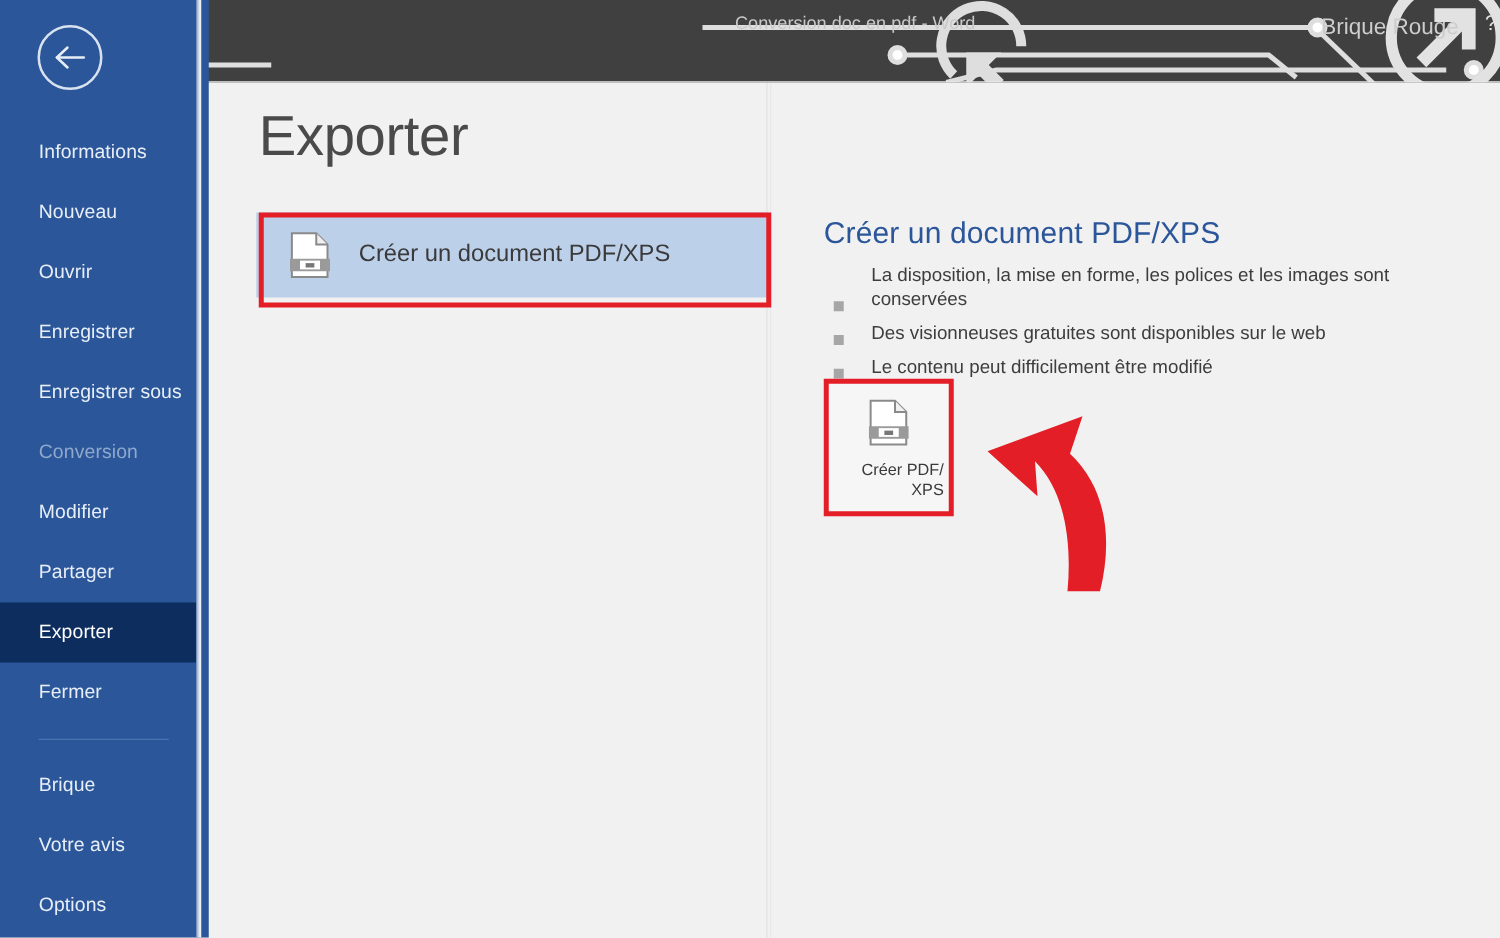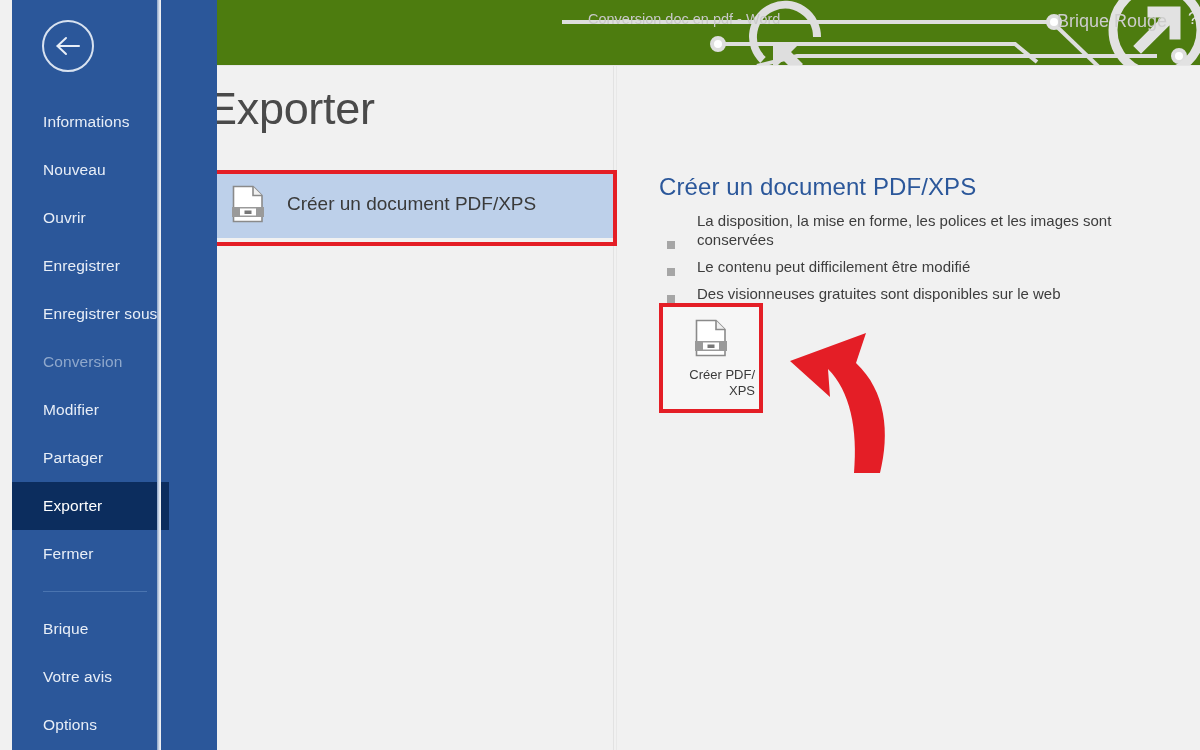--- a/index.html
+++ b/index.html
@@ -18,26 +18,25 @@
   #app {
     position: relative;
     width: 1200px;
     height: 750px;
     background: #f1f1f1;
   }
 
   
   .sidebar {
     position: absolute;
-    left: 12px; top: 0;
+    left: 0; top: 0;
     width: 167px;
     height: 750px;
     background: #2b579a;
     z-index: 5;
-    padding-left: 38px;
   }
   .sidebar-edge {
     position: absolute;
     left: 157px; top: 0;
     width: 4px; height: 750px;
     background: linear-gradient(to right, #8ba3c7, #e9eef5 70%, #f1f1f1);
     z-index: 5;
   }
 
   .back-button {
@@ -80,21 +79,21 @@
     height: 1px;
     margin: 13px 22px 13px 31px;
     background: #4a74b0;
   }
 
   
   .header {
     position: absolute;
     left: 157px; top: 0;
     width: 1043px; height: 66px;
-    background: #4d7c0f;
+    background: #404040;
     overflow: hidden;
     z-index: 4;
   }
   .header-title {
     position: absolute;
     left: 431px; top: 11px;
     font-size: 14.5px;
     color: #c9c9c9;
     white-space: nowrap;
   }
@@ -358,25 +357,25 @@
 
     <div class="detail">
       <h2 class="detail-heading">Créer un document PDF/XPS</h2>
       <ul class="bullet-list">
         <li class="bullet-item">
           <span class="bullet-marker"></span>
           <span class="bullet-text">La disposition, la mise en forme, les polices et les images sont conservées</span>
         </li>
         <li class="bullet-item">
           <span class="bullet-marker"></span>
-          <span class="bullet-text">Le contenu peut difficilement être modifié</span>
+          <span class="bullet-text">Des visionneuses gratuites sont disponibles sur le web</span>
         </li>
         <li class="bullet-item">
           <span class="bullet-marker"></span>
-          <span class="bullet-text">Des visionneuses gratuites sont disponibles sur le web</span>
+          <span class="bullet-text">Le contenu peut difficilement être modifié</span>
         </li>
       </ul>
     </div>
   </div>
 
   <div class="option-highlight"></div>
 
   <div class="action-wrap">
     <div class="action-button">
       <span class="action-icon">

